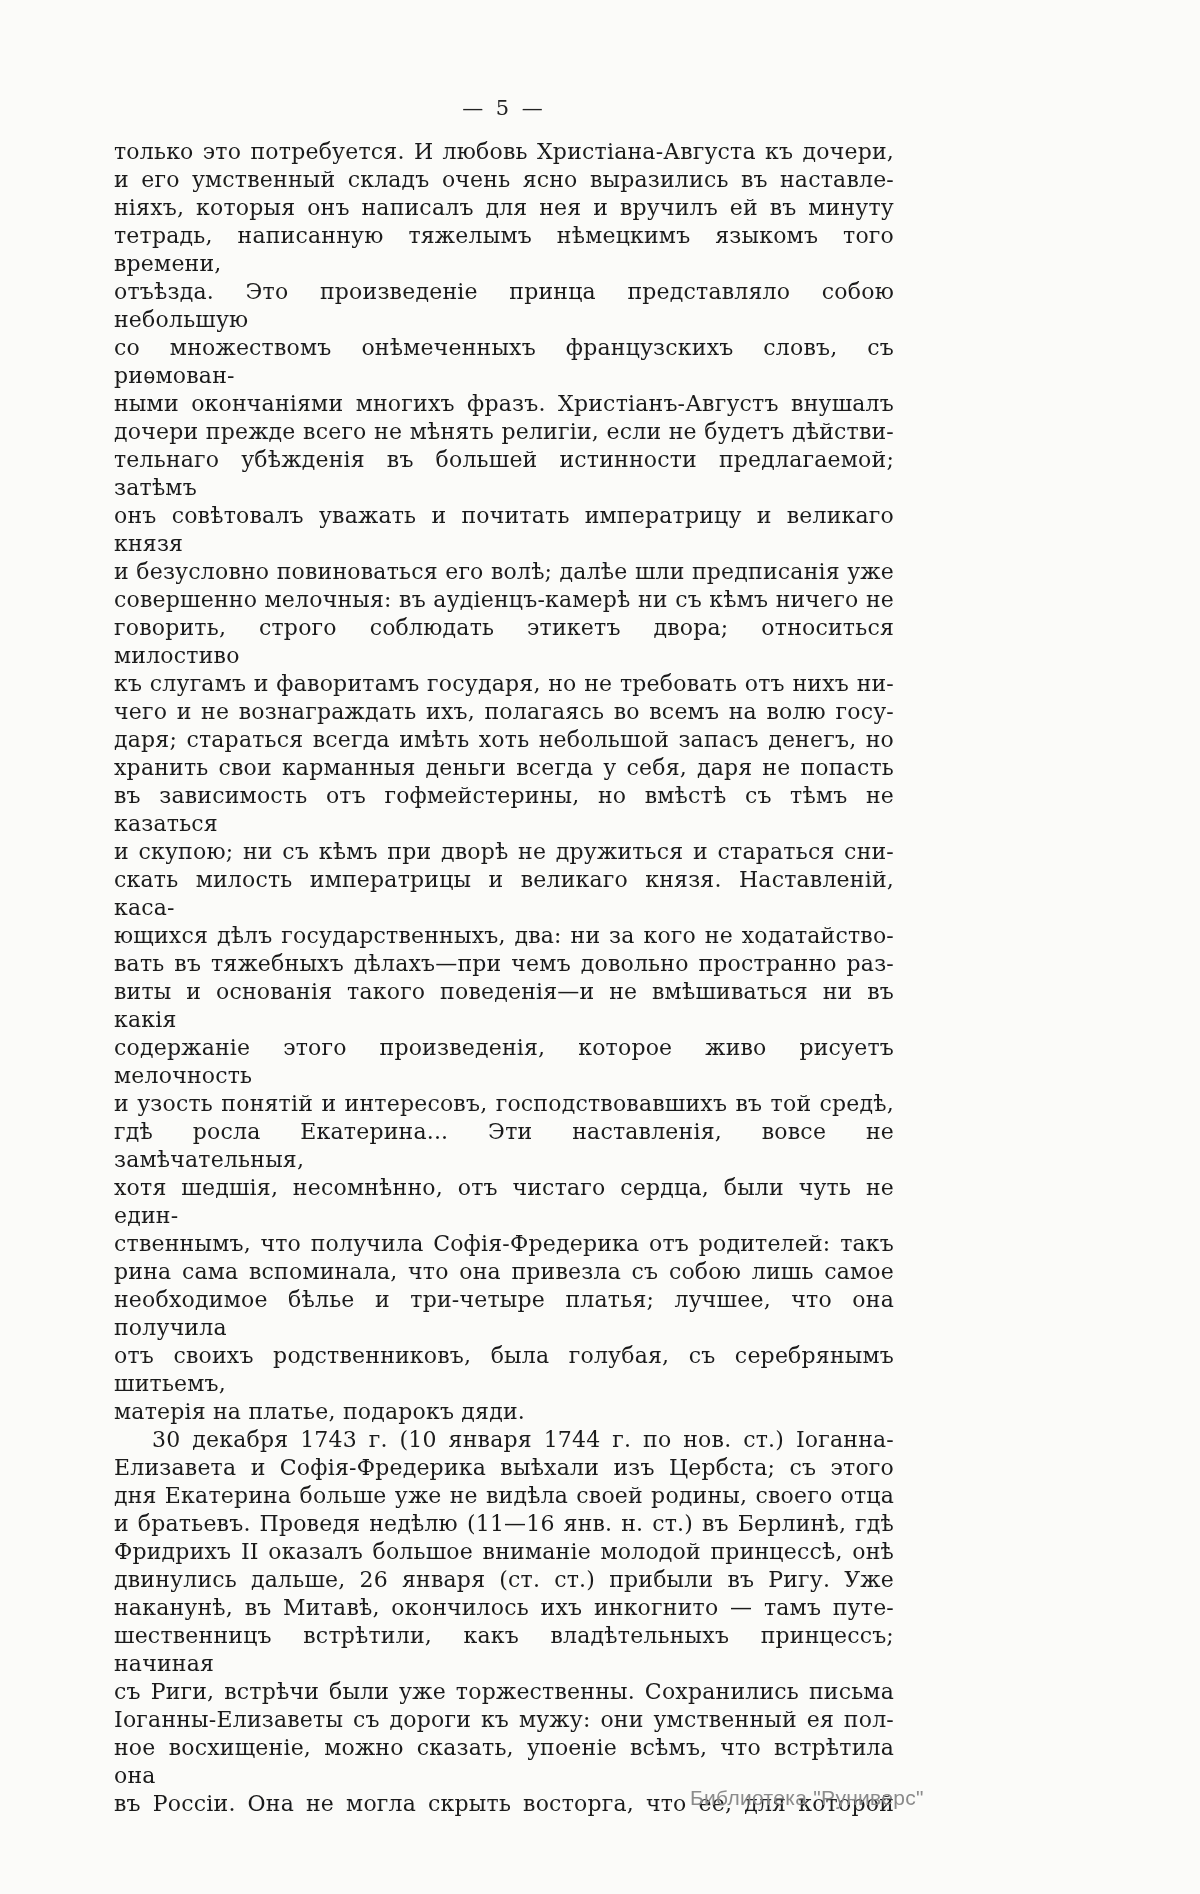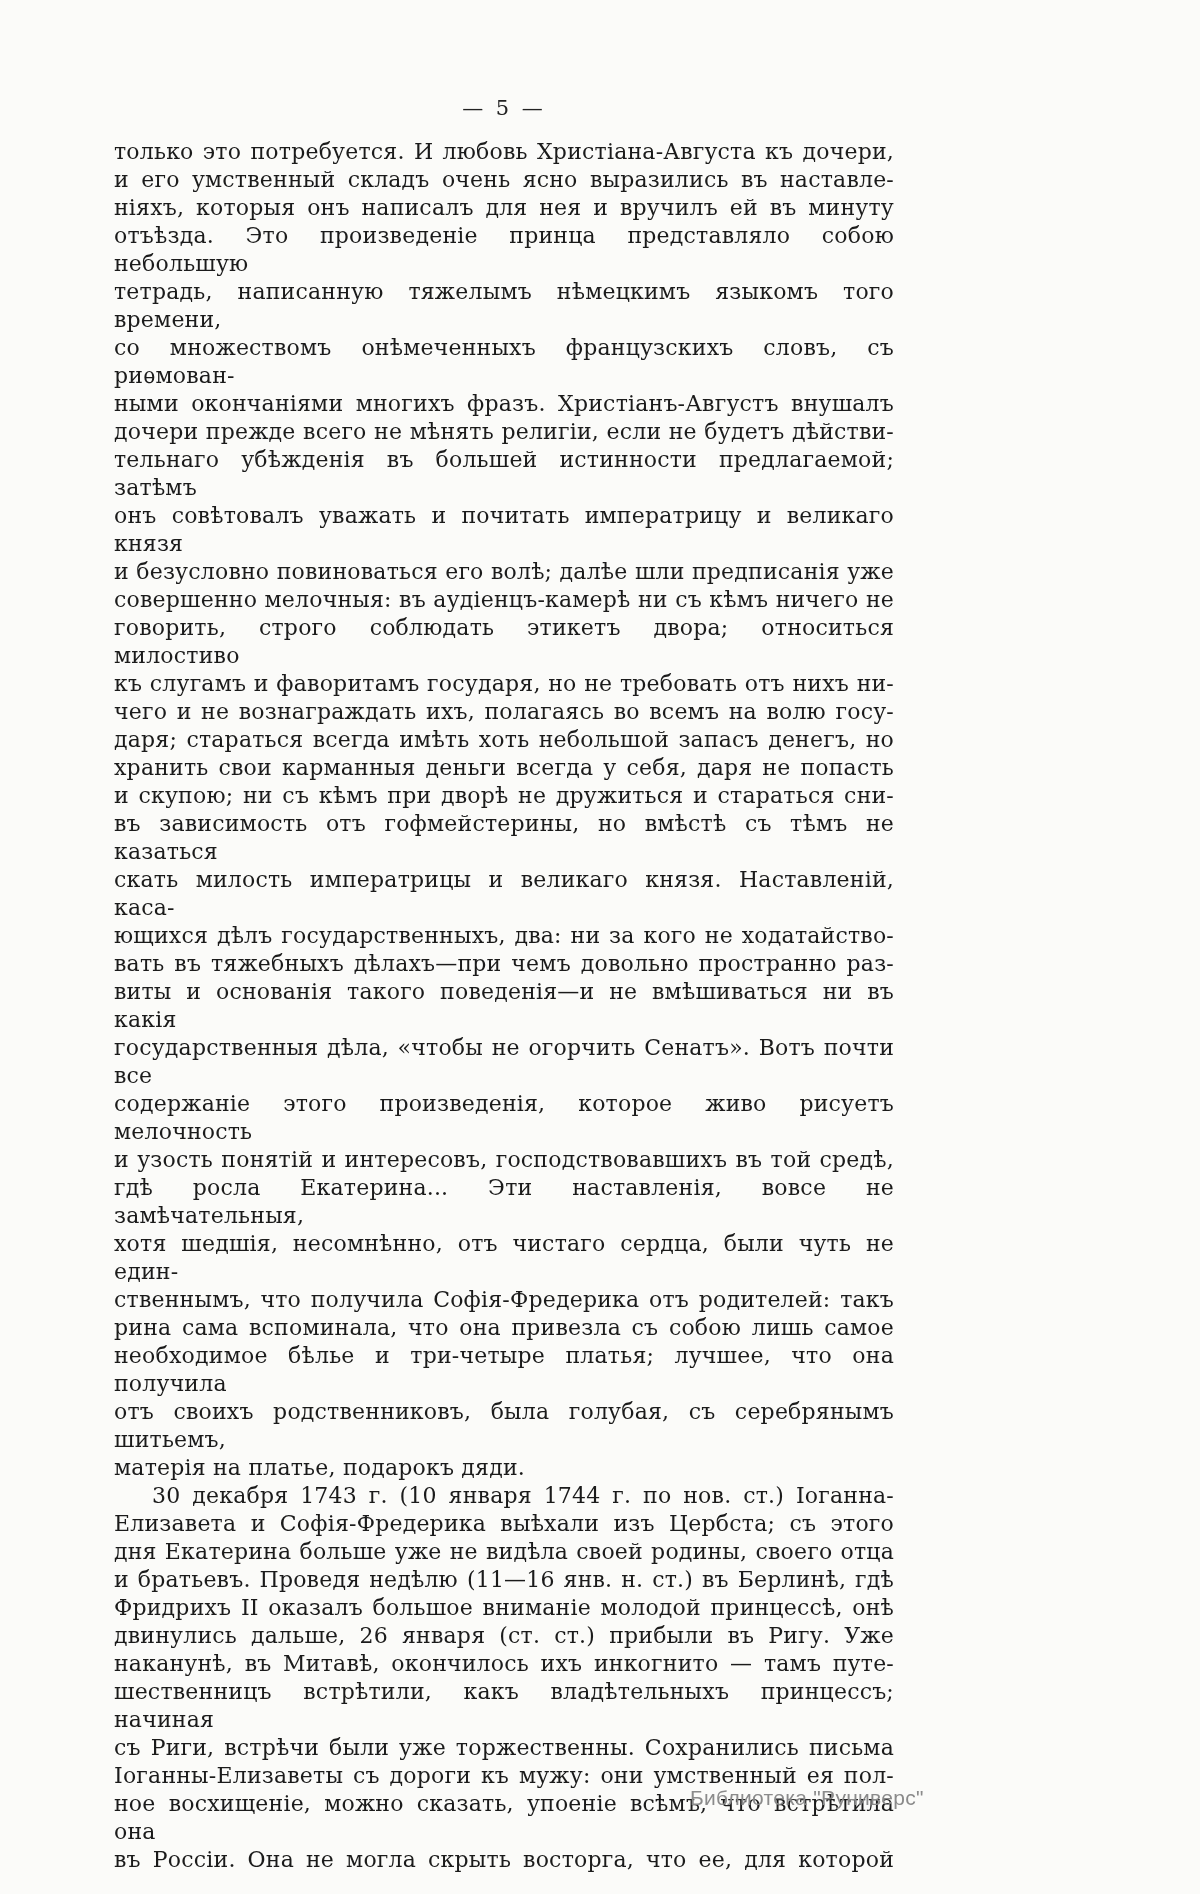--- a/index.html
+++ b/index.html
@@ -61,41 +61,40 @@
 </head>
 <body>
 
 <div class="page">
   <div class="text-block">
     <div class="page-number">— 5 —</div>
     <div class="para end-left">
         <div class="line">только это потребуется. И любовь Христіана-Августа къ дочери,</div>
         <div class="line">и его умственный складъ очень ясно выразились въ наставле-</div>
         <div class="line">ніяхъ, которыя онъ написалъ для нея и вручилъ ей въ минуту</div>
+        <div class="line">тетрадь, написанную тяжелымъ нѣмецкимъ языкомъ того времени,</div>
         <div class="line">отъѣзда. Это произведеніе принца представляло собою небольшую</div>
-        <div class="line">тетрадь, написанную тяжелымъ нѣмецкимъ языкомъ того времени,</div>
         <div class="line">со множествомъ онѣмеченныхъ французскихъ словъ, съ риѳмован-</div>
         <div class="line">ными окончаніями многихъ фразъ. Христіанъ-Августъ внушалъ</div>
         <div class="line">дочери прежде всего не мѣнять религіи, если не будетъ дѣйстви-</div>
         <div class="line">тельнаго убѣжденія въ большей истинности предлагаемой; затѣмъ</div>
         <div class="line">онъ совѣтовалъ уважать и почитать императрицу и великаго князя</div>
         <div class="line">и безусловно повиноваться его волѣ; далѣе шли предписанія уже</div>
         <div class="line">совершенно мелочныя: въ аудіенцъ-камерѣ ни съ кѣмъ ничего не</div>
         <div class="line">говорить, строго соблюдать этикетъ двора; относиться милостиво</div>
         <div class="line">къ слугамъ и фаворитамъ государя, но не требовать отъ нихъ ни-</div>
         <div class="line">чего и не вознаграждать ихъ, полагаясь во всемъ на волю госу-</div>
         <div class="line">даря; стараться всегда имѣть хоть небольшой запасъ денегъ, но</div>
         <div class="line">хранить свои карманныя деньги всегда у себя, даря не попасть</div>
+        <div class="line">въ зависимость отъ гофмейстерины, но вмѣстѣ съ тѣмъ не казаться</div>
         <div class="line">и скупою; ни съ кѣмъ при дворѣ не дружиться и стараться сни-</div>
-        <div class="line">въ зависимость отъ гофмейстерины, но вмѣстѣ съ тѣмъ не казаться</div>
         <div class="line">скать милость императрицы и великаго князя. Наставленій, каса-</div>
         <div class="line">ющихся дѣлъ государственныхъ, два: ни за кого не ходатайство-</div>
         <div class="line">вать въ тяжебныхъ дѣлахъ—при чемъ довольно пространно раз-</div>
         <div class="line">виты и основанія такого поведенія—и не вмѣшиваться ни въ какія</div>
-        <div class="line">государственныя дѣла, «чтобы не огорчить Сенатъ». Вотъ почти все</div>
         <div class="line">содержаніе этого произведенія, которое живо рисуетъ мелочность</div>
         <div class="line">и узость понятій и интересовъ, господствовавшихъ въ той средѣ,</div>
         <div class="line">гдѣ росла Екатерина... Эти наставленія, вовсе не замѣчательныя,</div>
         <div class="line">хотя шедшія, несомнѣнно, отъ чистаго сердца, были чуть не един-</div>
         <div class="line">ственнымъ, что получила Софія-Фредерика отъ родителей: такъ</div>
         <div class="line">рина сама вспоминала, что она привезла съ собою лишь самое</div>
         <div class="line">необходимое бѣлье и три-четыре платья; лучшее, что она получила</div>
         <div class="line">отъ своихъ родственниковъ, была голубая, съ серебрянымъ шитьемъ,</div>
         <div class="line">матерія на платье, подарокъ дяди.</div>
       </div>

